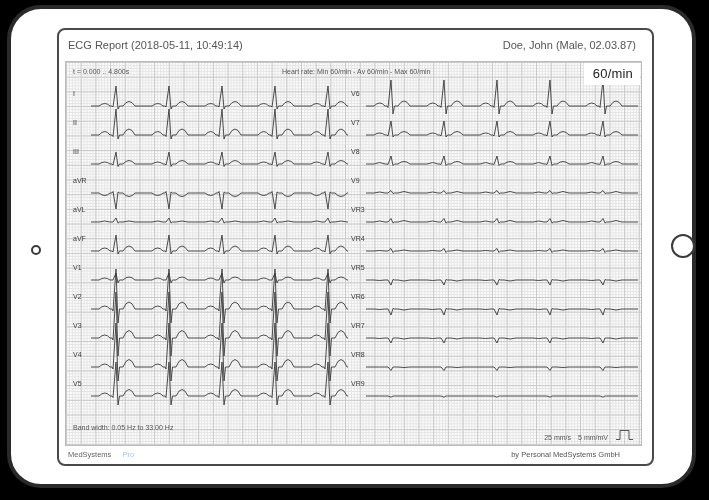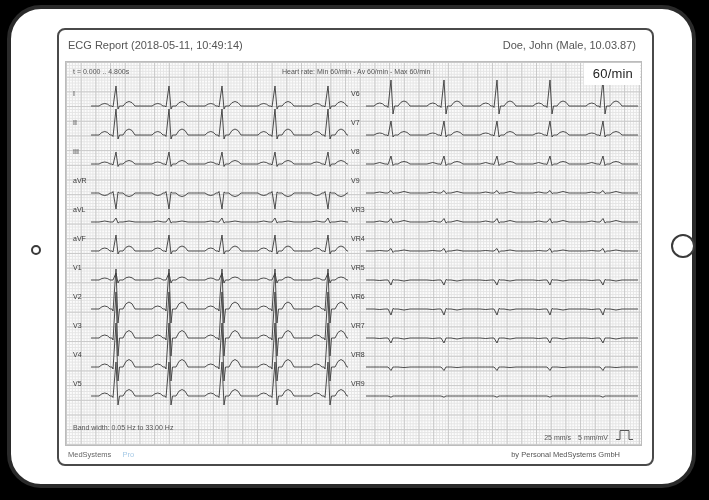--- a/index.html
+++ b/index.html
@@ -67,21 +67,21 @@
 <body>
 
 <div class="tablet"></div>
 <div class="camera"></div>
 <div class="home-btn"></div>
 
 <div class="screen">
 
   <div class="scr-header">
     <span>ECG Report (2018-05-11, 10:49:14)</span>
-    <span>Doe, John (Male, 10.03.87)</span>
+    <span>Doe, John (Male, 02.03.87)</span>
   </div>
 
   <div class="ecg-panel">
     <svg class="ecg-svg" id="ecg-svg" width="577" height="385" viewBox="0 0 577 385">
         <path d="M 25 44 L 33 44 Q 39 39 44 44 L 46 44 L 47 45 L 50 24 L 52 47 L 53.5 44 L 57 44 Q 63 35 69 44 L 86 44 Q 92 39 97 44 L 99 44 L 100 45 L 103 24 L 105 47 L 106.5 44 L 110 44 Q 116 35 122 44 L 139 44 Q 145 39 150 44 L 152 44 L 153 45 L 156 24 L 158 47 L 159.5 44 L 163 44 Q 169 35 175 44 L 192 44 Q 198 39 203 44 L 205 44 L 206 45 L 209 24 L 211 47 L 212.5 44 L 216 44 Q 222 35 228 44 L 245 44 Q 251 39 256 44 L 258 44 L 259 45 L 262 24 L 264 47 L 265.5 44 L 269 44 Q 275 35 281 44 L 282 44" fill="none" stroke="#3a3a3a" stroke-width="0.9" stroke-linejoin="round"></path>
         <path d="M 25 73 L 33 73 Q 39 66 44 73 L 46 73 L 47 74.5 L 50 47 L 52 77 L 53.5 73 L 57 73 Q 63 61 69 73 L 86 73 Q 92 66 97 73 L 99 73 L 100 74.5 L 103 47 L 105 77 L 106.5 73 L 110 73 Q 116 61 122 73 L 139 73 Q 145 66 150 73 L 152 73 L 153 74.5 L 156 47 L 158 77 L 159.5 73 L 163 73 Q 169 61 175 73 L 192 73 Q 198 66 203 73 L 205 73 L 206 74.5 L 209 47 L 211 77 L 212.5 73 L 216 73 Q 222 61 228 73 L 245 73 Q 251 66 256 73 L 258 73 L 259 74.5 L 262 47 L 264 77 L 265.5 73 L 269 73 Q 275 61 281 73 L 282 73" fill="none" stroke="#3a3a3a" stroke-width="0.9" stroke-linejoin="round"></path>
         <path d="M 25 102 L 33 102 Q 39 98 44 102 L 46 102 L 47 103 L 50 90 L 52 104.5 L 53.5 102 L 57 102 Q 63 95 69 102 L 86 102 Q 92 98 97 102 L 99 102 L 100 103 L 103 90 L 105 104.5 L 106.5 102 L 110 102 Q 116 95 122 102 L 139 102 Q 145 98 150 102 L 152 102 L 153 103 L 156 90 L 158 104.5 L 159.5 102 L 163 102 Q 169 95 175 102 L 192 102 Q 198 98 203 102 L 205 102 L 206 103 L 209 90 L 211 104.5 L 212.5 102 L 216 102 Q 222 95 228 102 L 245 102 Q 251 98 256 102 L 258 102 L 259 103 L 262 90 L 264 104.5 L 265.5 102 L 269 102 Q 275 95 281 102 L 282 102" fill="none" stroke="#3a3a3a" stroke-width="0.9" stroke-linejoin="round"></path>
         <path d="M 25 131 L 33 131 Q 39 136 44 131 L 46 131 L 47 129.5 L 50 147 L 52 130 L 53.5 131 L 57 131 Q 63 138 69 131 L 86 131 Q 92 136 97 131 L 99 131 L 100 129.5 L 103 147 L 105 130 L 106.5 131 L 110 131 Q 116 138 122 131 L 139 131 Q 145 136 150 131 L 152 131 L 153 129.5 L 156 147 L 158 130 L 159.5 131 L 163 131 Q 169 138 175 131 L 192 131 Q 198 136 203 131 L 205 131 L 206 129.5 L 209 147 L 211 130 L 212.5 131 L 216 131 Q 222 138 228 131 L 245 131 Q 251 136 256 131 L 258 131 L 259 129.5 L 262 147 L 264 130 L 265.5 131 L 269 131 Q 275 138 281 131 L 282 131" fill="none" stroke="#3a3a3a" stroke-width="0.9" stroke-linejoin="round"></path>
         <path d="M 25 160 L 33 160 Q 39 158 44 160 L 46 160 L 47 160 L 50 156 L 52 161 L 53.5 160 L 57 160 Q 63 158 69 160 L 86 160 Q 92 158 97 160 L 99 160 L 100 160 L 103 156 L 105 161 L 106.5 160 L 110 160 Q 116 158 122 160 L 139 160 Q 145 158 150 160 L 152 160 L 153 160 L 156 156 L 158 161 L 159.5 160 L 163 160 Q 169 158 175 160 L 192 160 Q 198 158 203 160 L 205 160 L 206 160 L 209 156 L 211 161 L 212.5 160 L 216 160 Q 222 158 228 160 L 245 160 Q 251 158 256 160 L 258 160 L 259 160 L 262 156 L 264 161 L 265.5 160 L 269 160 Q 275 158 281 160 L 282 160" fill="none" stroke="#3a3a3a" stroke-width="0.9" stroke-linejoin="round"></path>
         <path d="M 25 189 L 33 189 Q 39 183 44 189 L 46 189 L 47 190 L 50 173 L 52 192 L 53.5 189 L 57 189 Q 63 179 69 189 L 86 189 Q 92 183 97 189 L 99 189 L 100 190 L 103 173 L 105 192 L 106.5 189 L 110 189 Q 116 179 122 189 L 139 189 Q 145 183 150 189 L 152 189 L 153 190 L 156 173 L 158 192 L 159.5 189 L 163 189 Q 169 179 175 189 L 192 189 Q 198 183 203 189 L 205 189 L 206 190 L 209 173 L 211 192 L 212.5 189 L 216 189 Q 222 179 228 189 L 245 189 Q 251 183 256 189 L 258 189 L 259 190 L 262 173 L 264 192 L 265.5 189 L 269 189 Q 275 179 281 189 L 282 189" fill="none" stroke="#3a3a3a" stroke-width="0.9" stroke-linejoin="round"></path>

